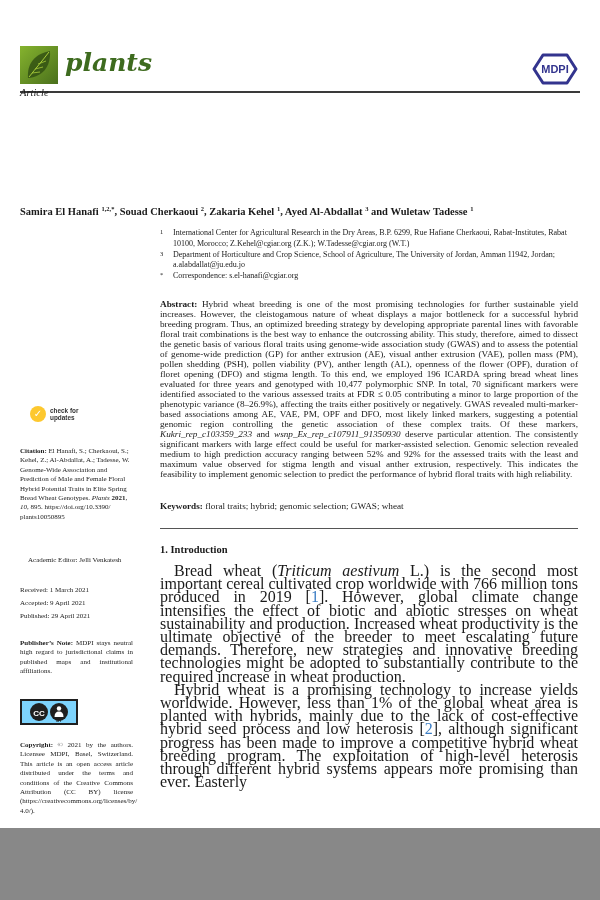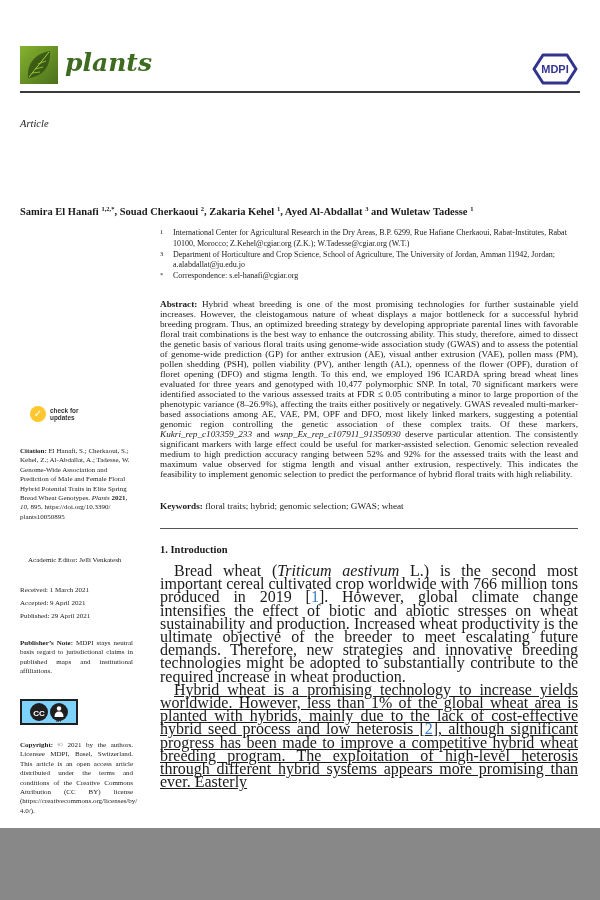--- a/index.html
+++ b/index.html
@@ -4,38 +4,38 @@
 <style>
   html,body{margin:0;padding:0;background:#888;}
   .page{position:relative;width:600px;height:828px;background:#ffffff;margin:0 auto;
         font-family:"Liberation Serif",serif;color:#1a1a1a;overflow:hidden;}
   
   .logo-box{position:absolute;left:20px;top:46px;width:38px;height:38px;}
   .journal-name{position:absolute;left:65px;top:48px;font-family:"DejaVu Serif",serif;
         font-style:italic;font-weight:bold;font-size:25px;color:#3e6b1f;}
   .mdpi{position:absolute;right:21px;top:50px;width:48px;height:38px;}
   .header-rule{position:absolute;left:20px;right:20px;top:91px;height:2px;background:#3a3a3a;}
-  .article-type{position:absolute;left:20px;top:118px;font-style:italic;font-size:10.5px;}
+  .article-type{position:absolute;left:20px;top:87px;font-style:italic;font-size:10.5px;}
   .title{position:absolute;left:20px;top:120px;margin:0;font-size:18px;font-weight:bold;
         line-height:21px;letter-spacing:.2px;white-space:nowrap;}
   .authors{position:absolute;left:20px;top:206px;width:560px;font-weight:bold;font-size:10.5px;}
   sup{font-size:.62em;line-height:0;}
   
   .maincol{position:absolute;left:160px;top:228px;width:418px;}
   .aff-row{display:flex;font-size:8px;line-height:10.8px;}
   .aff-marker{width:13px;flex:none;font-size:6.5px;position:relative;top:-1px;}
   .aff-text{flex:1;}
   .abstract{margin-top:17px;font-size:9.2px;line-height:10px;text-align:justify;
         overflow-wrap:break-word;}
   .keywords{margin-top:22px;font-size:9.2px;}
   .section-rule{margin-top:17px;height:1px;background:#555;}
   .section-heading{margin-top:15px;font-size:10.5px;font-weight:bold;}
   .para{margin-top:9px;margin-bottom:0;font-size:16px;line-height:13.2px;
         text-align:justify;text-indent:14px;}
-  .para + .para{margin-top:0;text-decoration:underline;}
+  .para + .para{margin-top:0;}
   .i{font-style:italic;} .b{font-weight:bold;} .blue{color:#3b7dc4;}
   
   .side{position:absolute;left:20px;width:113px;font-size:7px;line-height:9.4px;color:#222;}
   .check-badge{top:406px;display:flex;align-items:center;gap:4px;cursor:pointer;}
   .check-circle{width:16px;height:16px;border-radius:50%;background:#fdc82f;flex:none;
         display:flex;align-items:center;justify-content:center;color:#fff;
         font-weight:bold;font-size:10px;font-family:"DejaVu Sans",sans-serif;}
   .check-text{font-family:"Liberation Sans",sans-serif;font-weight:bold;font-size:6.4px;
         line-height:7.2px;color:#333;}
   .citation{top:447px;}
@@ -90,21 +90,21 @@
       <div>updates</div>
     </span>
   </div>
   <div class="side citation"><span class="b">Citation: </span><span>El Hanafi, S.; Cherkaoui, S.; Kehel, Z.; Al-Abdallat, A.; Tadesse, W. Genome-Wide Association and Prediction of Male and Female Floral Hybrid Potential Traits in Elite Spring Bread Wheat Genotypes. </span><span class="i">Plants </span><span class="b">2021</span><span>, </span><span class="i">10</span><span>, 895. https://doi.org/10.3390/ plants10050895</span></div>
   <div class="side editor">Academic Editor: Jelli Venkatesh</div>
   <div class="side dates">
     <div>Received: 1 March 2021</div>
     <div>Accepted: 9 April 2021</div>
     <div>Published: 29 April 2021</div>
   </div>
-  <div class="side pubnote"><span class="b">Publisher’s Note: </span><span>MDPI stays neutral basis regard to jurisdictional claims in published maps and institutional affiliations.</span></div>
+  <div class="side pubnote"><span class="b">Publisher’s Note: </span><span>MDPI stays neutral high regard to jurisdictional claims in published maps and institutional affiliations.</span></div>
   <div class="side cc-badge">
     <svg width="20" height="20" viewBox="0 0 20 20">
       <circle cx="10" cy="10" r="9" fill="#1f1f1f"></circle>
       <text x="10" y="13.5" text-anchor="middle" font-family="Liberation Sans, sans-serif" font-size="8" font-weight="bold" fill="#ffffff">CC</text>
     </svg>
     <svg width="20" height="20" viewBox="0 0 20 20">
       <circle cx="10" cy="10" r="9" fill="#1f1f1f"></circle>
       <circle cx="10" cy="6.5" r="2.2" fill="#ffffff"></circle>
       <path d="M5.5 15 Q5.5 9.5 10 9.5 Q14.5 9.5 14.5 15 Z" fill="#ffffff"></path>
       <text x="10" y="19.5" text-anchor="middle" font-family="Liberation Sans, sans-serif" font-size="4" font-weight="bold" fill="#1f1f1f">BY</text>

